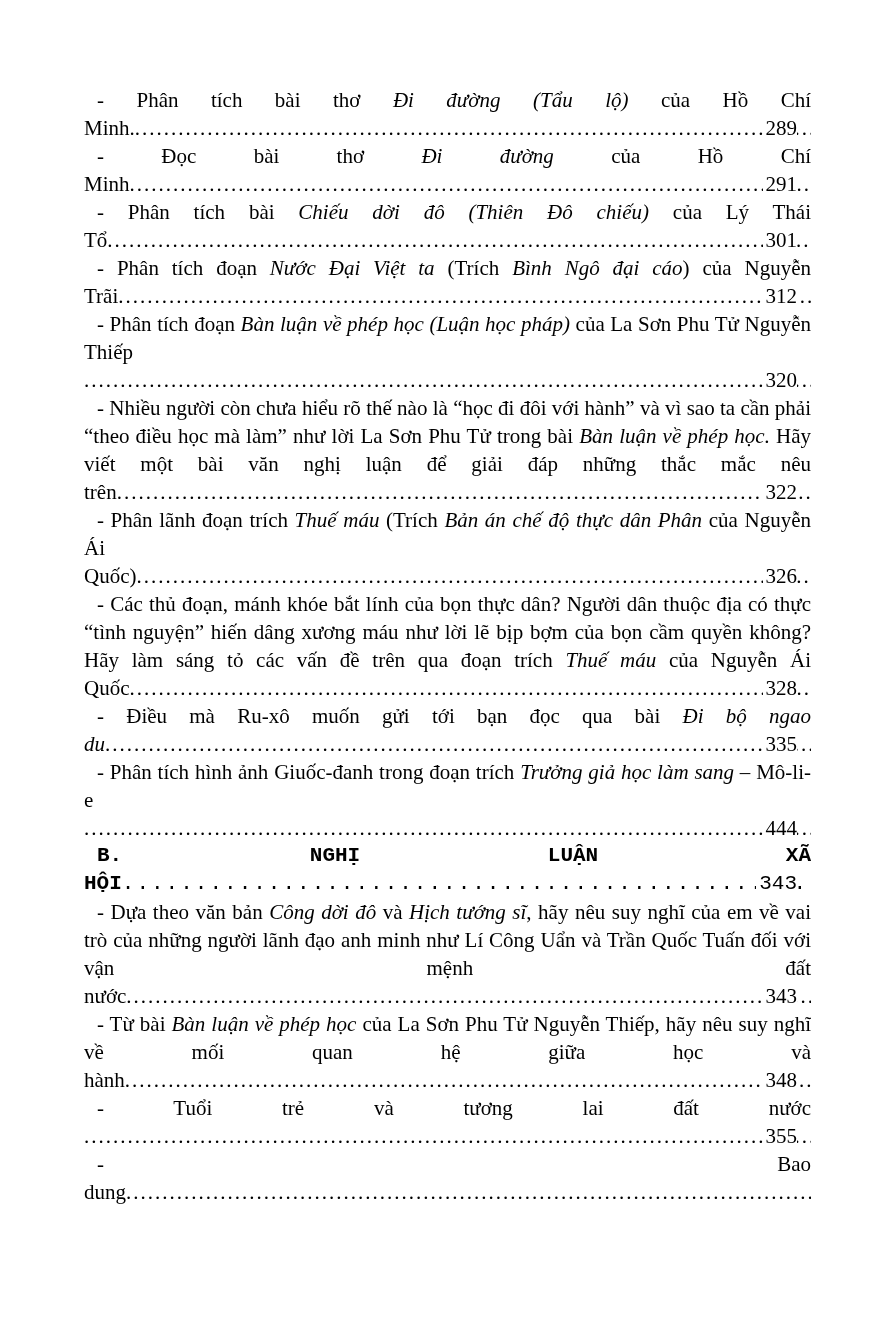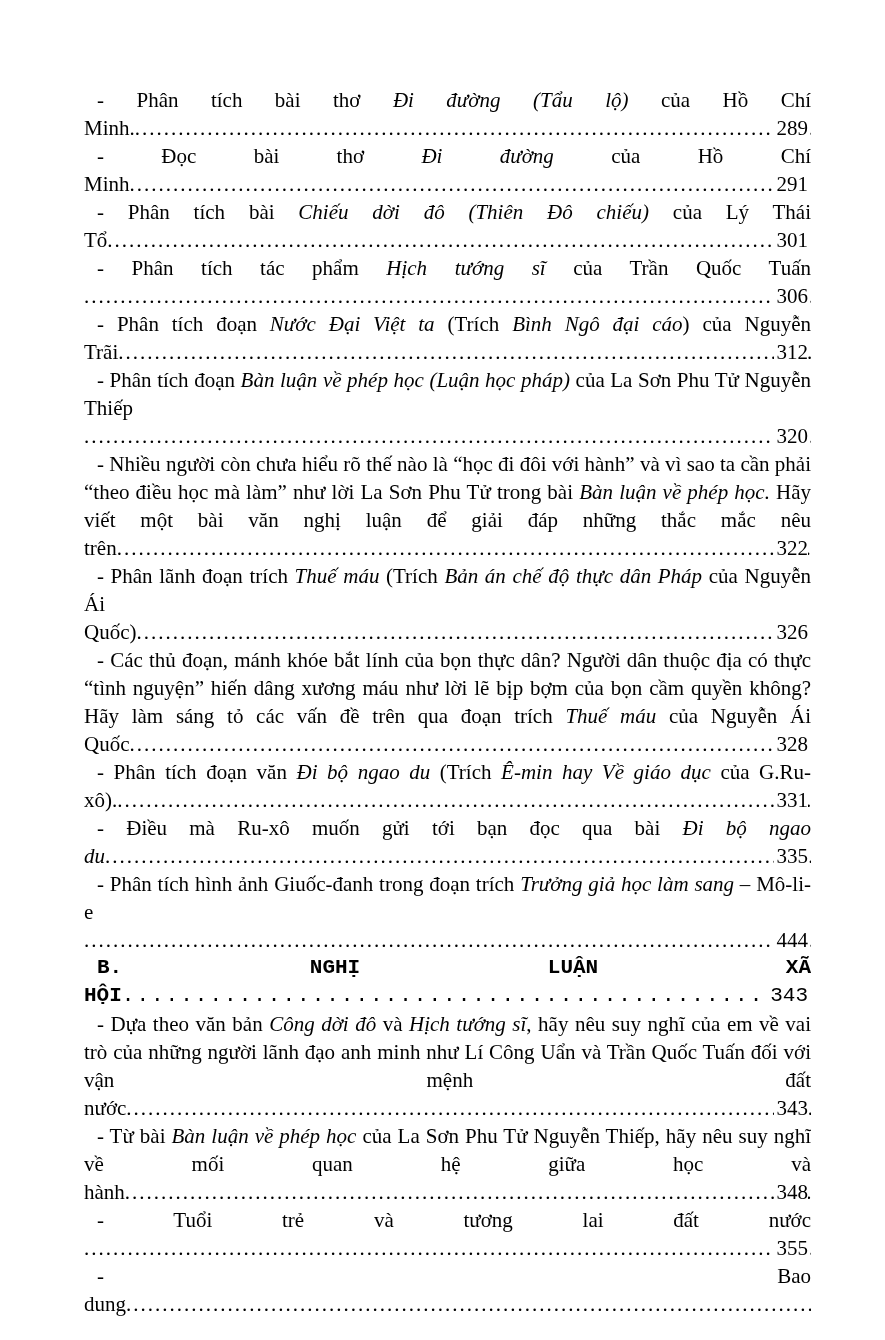--- a/index.html
+++ b/index.html
@@ -32,48 +32,46 @@
   }
   .entry-text::after {
     content: "....................................................................................................................................................................................................................................................................................";
     white-space: nowrap;
     letter-spacing: 2px;
     font-weight: normal;
     font-style: normal;
   }
   .pagenum {
     position: absolute;
-    right: 3px;
+    right: 14px;
     bottom: 0;
     background: #ffffff;
     padding-left: 3px;
     text-indent: 0;
     font-weight: normal;
   }
   .toc-entry.section {
     font-weight: bold;
     font-family: Liberation Mono, monospace;
   }
   em { font-style: italic; }
 </style>
 </head>
 <body>
 
 <div class="page">
   <div id="toc-list">
       <p class="toc-entry"><span class="entry-text"><span>- Phân tích bài thơ </span><em>Đi đường (Tẩu lộ)</em><span> của Hồ Chí Minh.</span></span><span class="pagenum">289</span></p>
       <p class="toc-entry"><span class="entry-text"><span>- Đọc bài thơ </span><em>Đi đường</em><span> của Hồ Chí Minh</span></span><span class="pagenum">291</span></p>
       <p class="toc-entry"><span class="entry-text"><span>- Phân tích bài </span><em>Chiếu dời đô (Thiên Đô chiếu)</em><span> của Lý Thái Tổ</span></span><span class="pagenum">301</span></p>
-      <p class="toc-entry"><span class="entry-text"><span>- Phân tích tác phẩm </span><em>Hịch tướng sĩ</em><span> của Trần Quốc Tuấn </span></span><span class="pagenum">306</span></p>
       <p class="toc-entry"><span class="entry-text"><span>- Phân tích đoạn </span><em>Nước Đại Việt ta</em><span> (Trích </span><em>Bình Ngô đại cáo</em><span>) của Nguyễn Trãi</span></span><span class="pagenum">312</span></p>
       <p class="toc-entry"><span class="entry-text"><span>- Phân tích đoạn </span><em>Bàn luận về phép học (Luận học pháp)</em><span> của La Sơn Phu Tử Nguyễn Thiếp </span></span><span class="pagenum">320</span></p>
       <p class="toc-entry"><span class="entry-text"><span>- Nhiều người còn chưa hiểu rõ thế nào là “học đi đôi với hành” và vì sao ta cần phải “theo điều học mà làm” như lời La Sơn Phu Tử trong bài </span><em>Bàn luận về phép học.</em><span> Hãy viết một bài văn nghị luận để giải đáp những thắc mắc nêu trên</span></span><span class="pagenum">322</span></p>
-      <p class="toc-entry"><span class="entry-text"><span>- Phân lãnh đoạn trích </span><em>Thuế máu</em><span> (Trích </span><em>Bản án chế độ thực dân Pháp</em><span> của Nguyễn Ái Quốc)</span></span><span class="pagenum">326</span></p>
+      <p class="toc-entry"><span class="entry-text"><span>- Phân lãnh đoạn trích </span><em>Thuế máu</em><span> (Trích </span><em>Bản án chế độ thực dân Phân</em><span> của Nguyễn Ái Quốc)</span></span><span class="pagenum">326</span></p>
       <p class="toc-entry"><span class="entry-text"><span>- Các thủ đoạn, mánh khóe bắt lính của bọn thực dân? Người dân thuộc địa có thực “tình nguyện” hiến dâng xương máu như lời lẽ bịp bợm của bọn cầm quyền không? Hãy làm sáng tỏ các vấn đề trên qua đoạn trích </span><em>Thuế máu</em><span> của Nguyễn Ái Quốc</span></span><span class="pagenum">328</span></p>
-      <p class="toc-entry"><span class="entry-text"><span>- Phân tích đoạn văn </span><em>Đi bộ ngao du</em><span> (Trích </span><em>Ê-min hay Về giáo dục</em><span> của G.Ru-xô).</span></span><span class="pagenum">331</span></p>
       <p class="toc-entry"><span class="entry-text"><span>- Điều mà Ru-xô muốn gửi tới bạn đọc qua bài </span><em>Đi bộ ngao du</em></span><span class="pagenum">335</span></p>
       <p class="toc-entry"><span class="entry-text"><span>- Phân tích hình ảnh Giuốc-đanh trong đoạn trích </span><em>Trưởng giả học làm sang</em><span> – Mô-li-e </span></span><span class="pagenum">444</span></p>
       <p class="toc-entry section"><span class="entry-text"><span>B. NGHỊ LUẬN XÃ HỘI</span></span><span class="pagenum">343</span></p>
       <p class="toc-entry"><span class="entry-text"><span>- Dựa theo văn bản </span><em>Công dời đô</em><span> và </span><em>Hịch tướng sĩ</em><span>, hãy nêu suy nghĩ của em về vai trò của những người lãnh đạo anh minh như Lí Công Uẩn và Trần Quốc Tuấn đối với vận mệnh đất nước</span></span><span class="pagenum">343</span></p>
       <p class="toc-entry"><span class="entry-text"><span>- Từ bài </span><em>Bàn luận về phép học</em><span> của La Sơn Phu Tử Nguyễn Thiếp, hãy nêu suy nghĩ về mối quan hệ giữa học và hành</span></span><span class="pagenum">348</span></p>
       <p class="toc-entry"><span class="entry-text"><span>- Tuổi trẻ và tương lai đất nước </span></span><span class="pagenum">355</span></p>
       <p class="toc-entry"><span class="entry-text"><span>- Bao dung</span></span></p>
     </div>
 </div>
 

